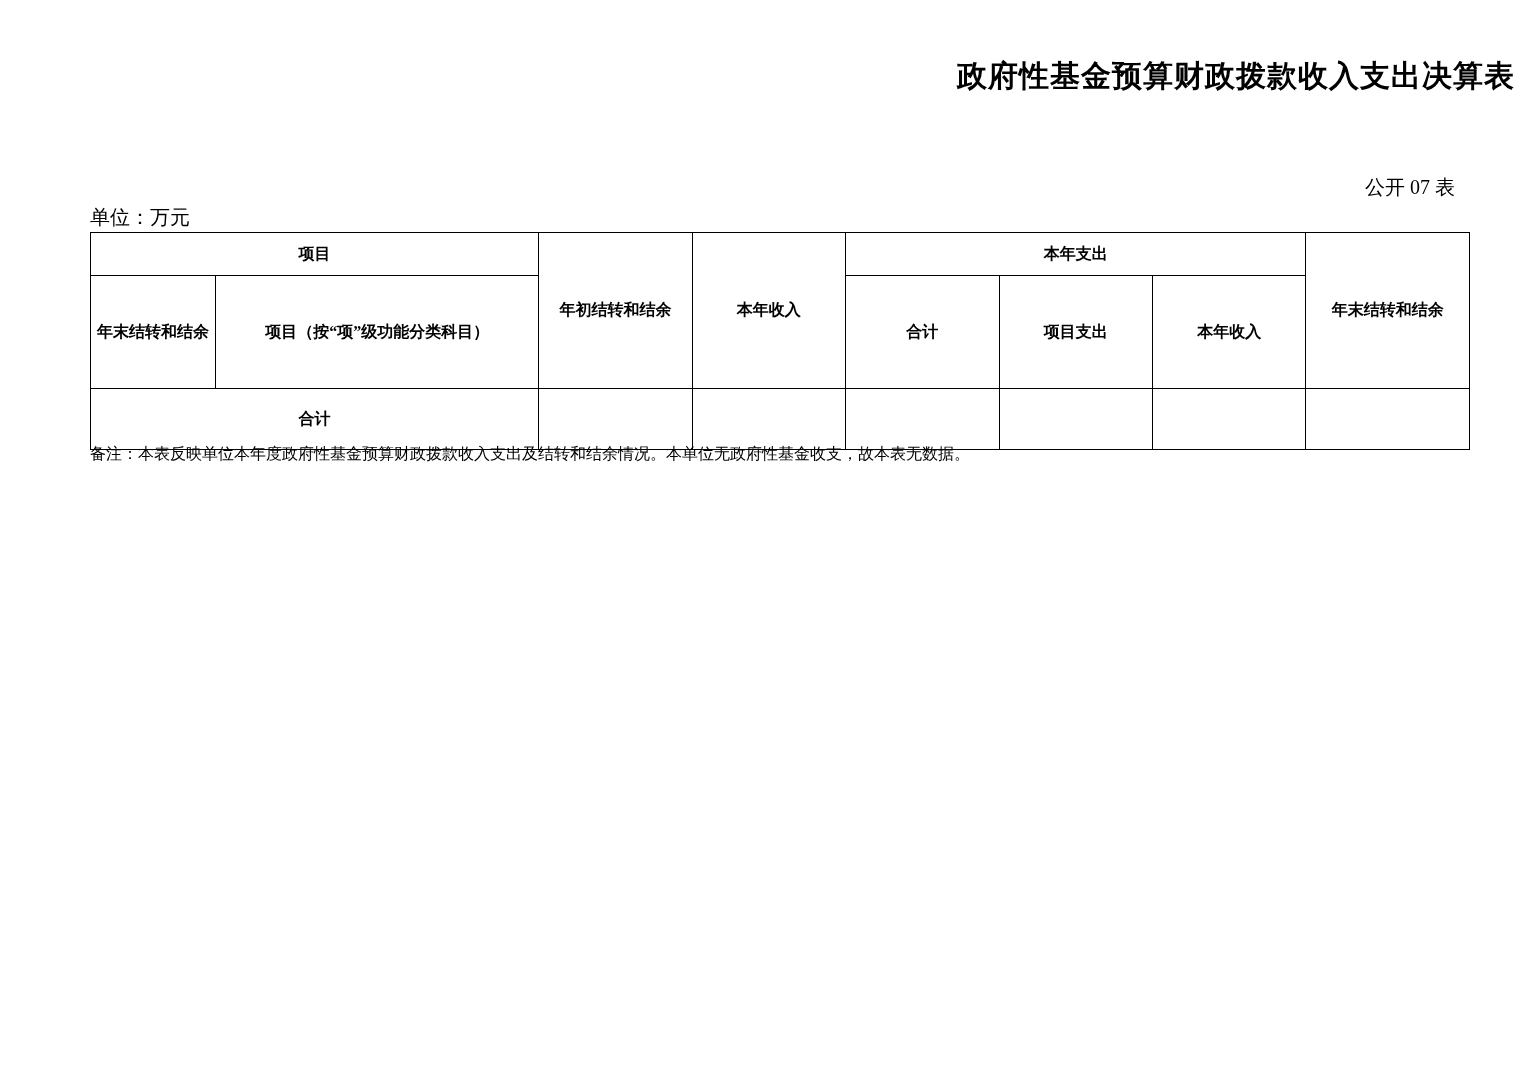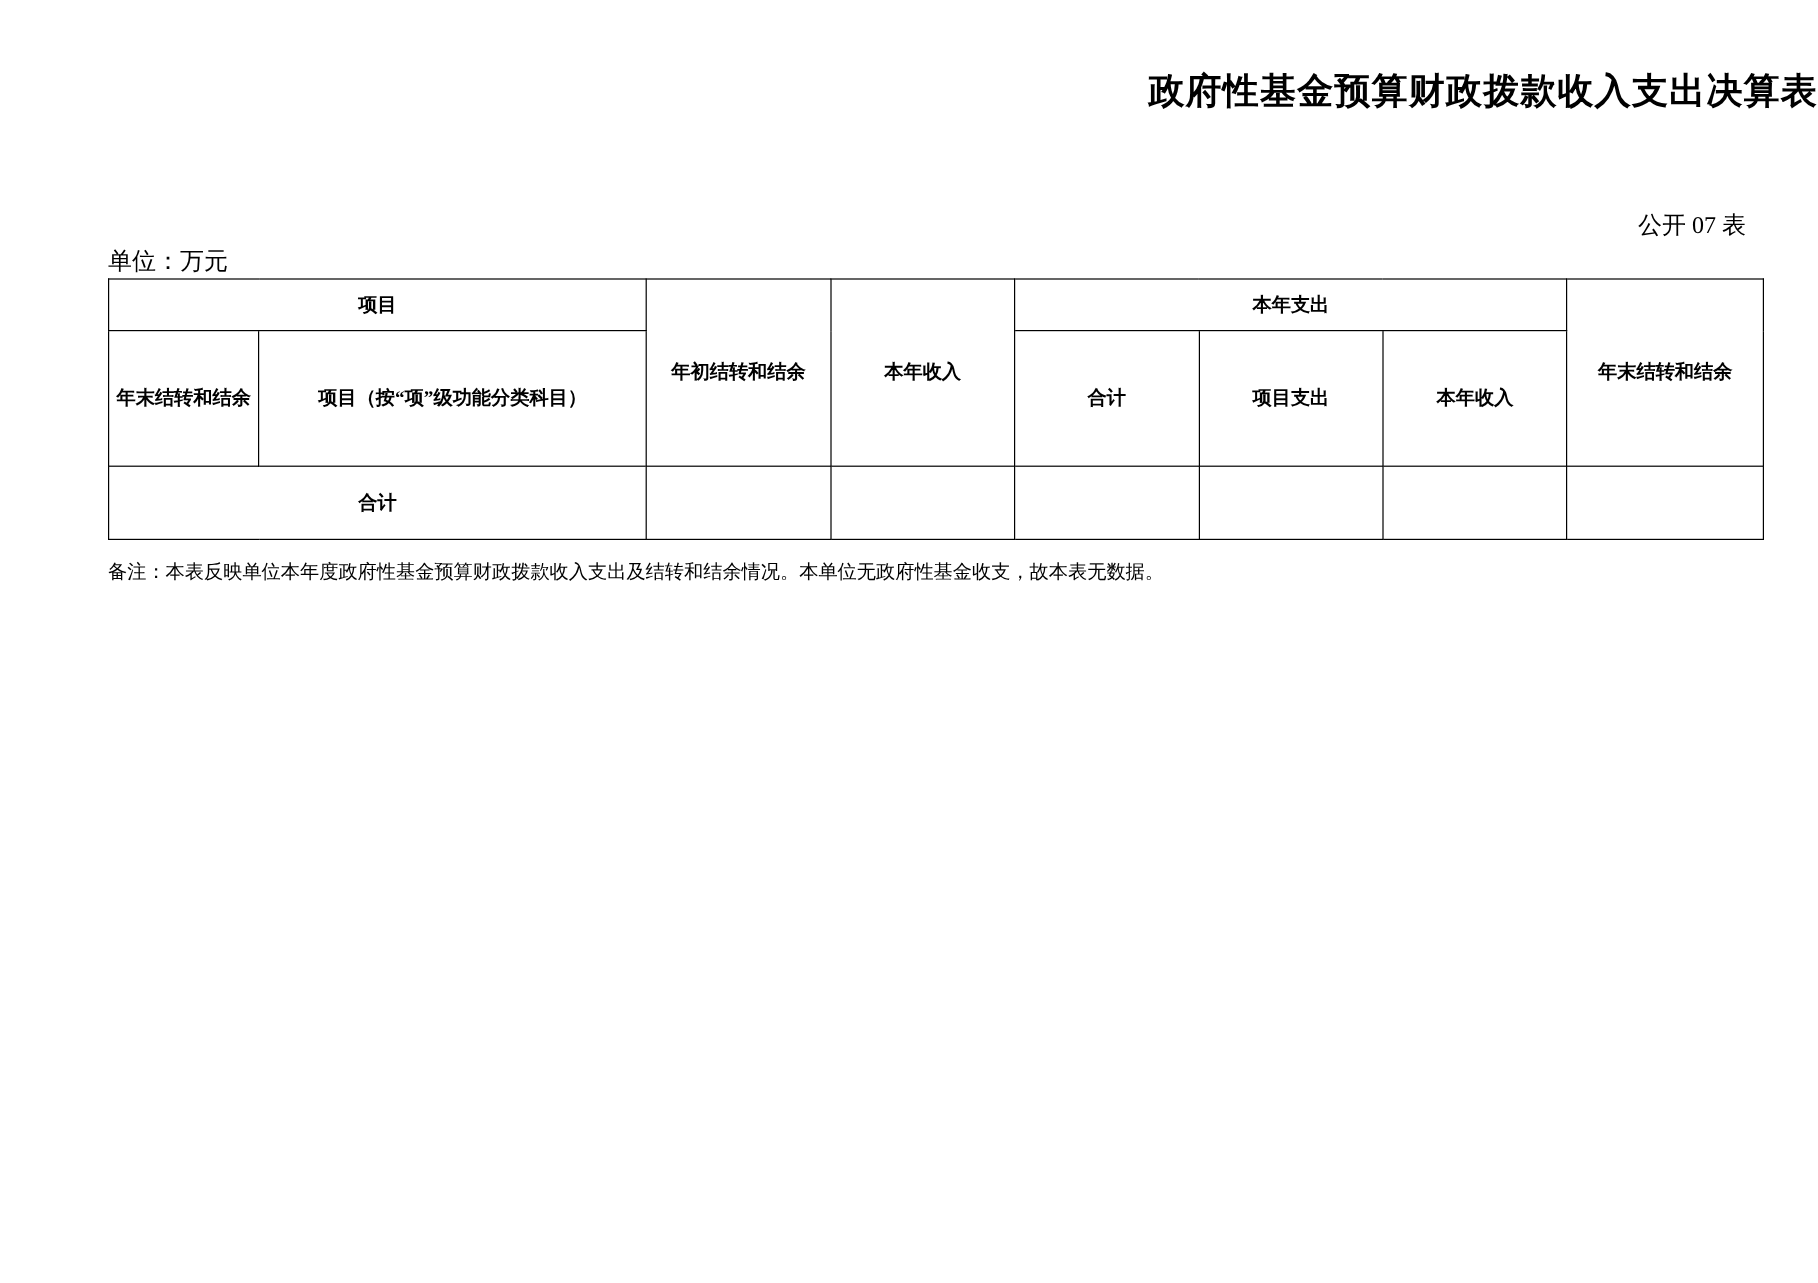--- a/index.html
+++ b/index.html
@@ -75,21 +75,20 @@
   .cell-basic { width: 152px; }
   .cell-proj { width: 152px; }
   .cell-end { width: 162px; }
 
   .note {
     position: absolute;
     left: 90px;
     top: 386px;
     font-size: 16px;
     line-height: 1.5;
-    margin-top: 24px;
   }
 </style>
 </head>
 <body>
 
 <div class="page">
 
   <div class="doc-title">政府性基金预算财政拨款收入支出决算表</div>
 
   <div class="sheet-no">公开 07 表</div>

